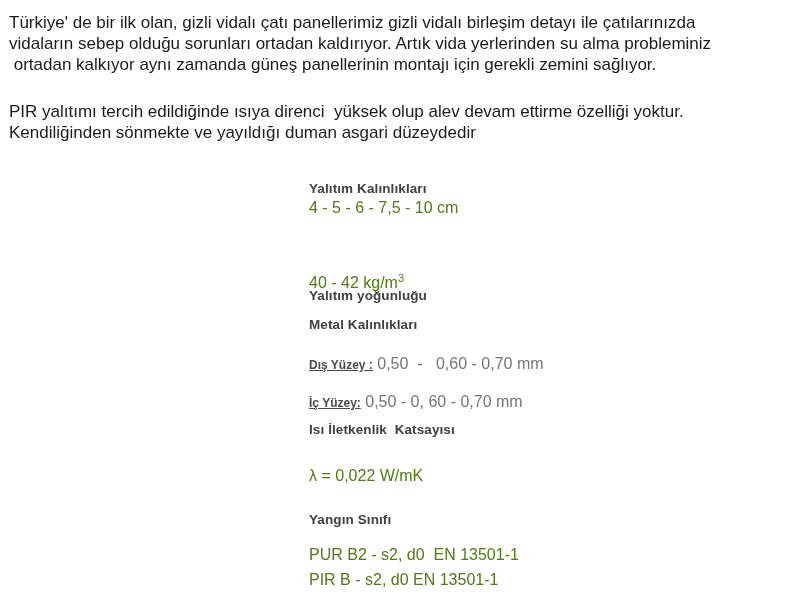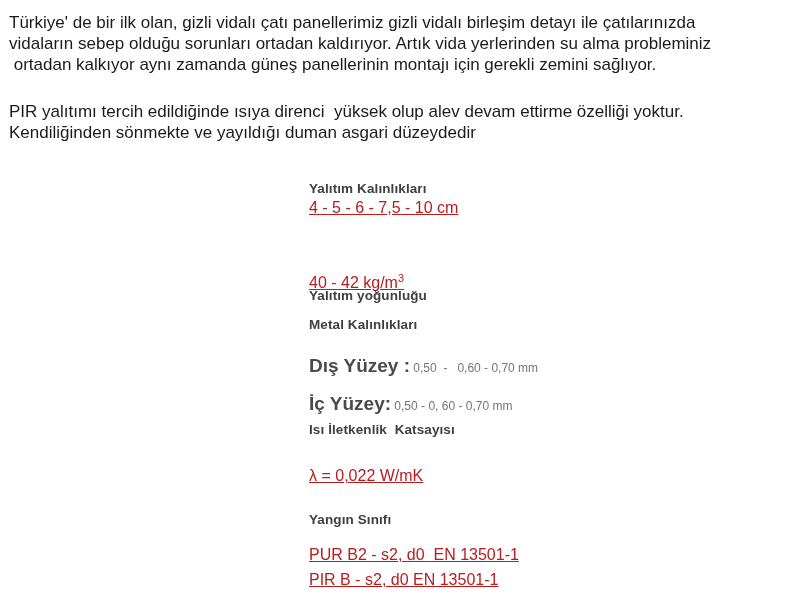--- a/index.html
+++ b/index.html
@@ -37,30 +37,30 @@
     white-space: pre-wrap;
   }
   .spec-heading {
     font-size: 13.5px;
     font-weight: 700;
     color: #404040;
     letter-spacing: 0.1px;
   }
   .spec-value {
     font-size: 16px;
-    color: #b91c1c;
+    color: #4d7c0f;
+  }
+  .spec-label {
+    font-size: 12px;
+    font-weight: 700;
+    color: #4a4a4a;
     text-decoration: underline;
   }
-  .spec-label {
-    font-size: 19px;
-    font-weight: 700;
-    color: #4a4a4a;
-  }
   .spec-inline-value {
-    font-size: 12px;
+    font-size: 16px;
     color: #757575;
   }
   .fire-lines {
     line-height: 25px;
   }
   sup {
     font-size: 11px;
     line-height: 0;
   }
 </style>

